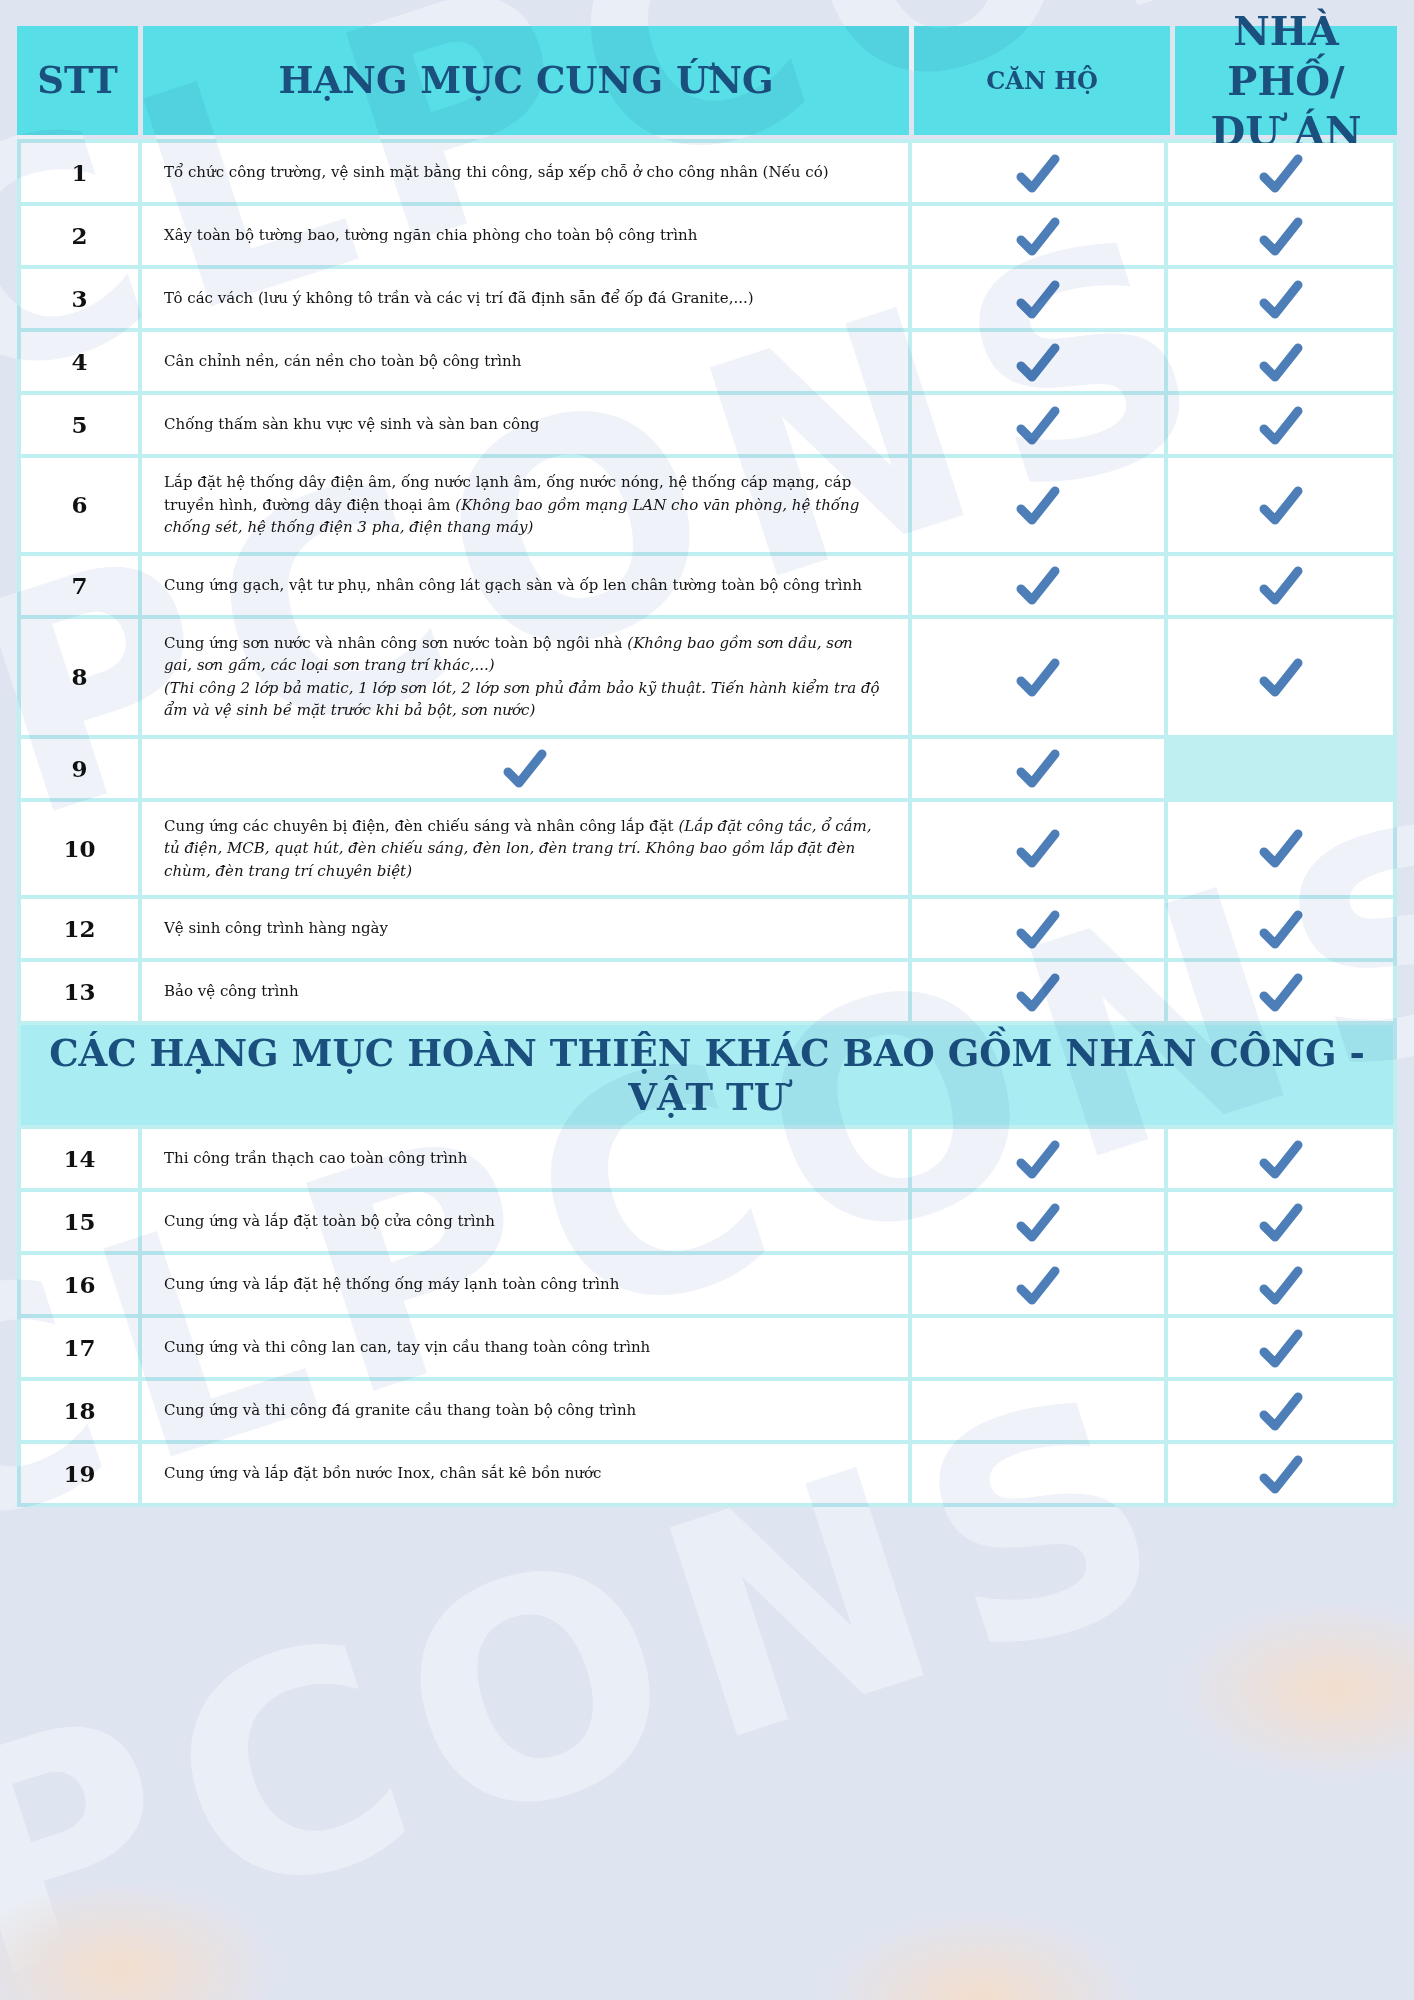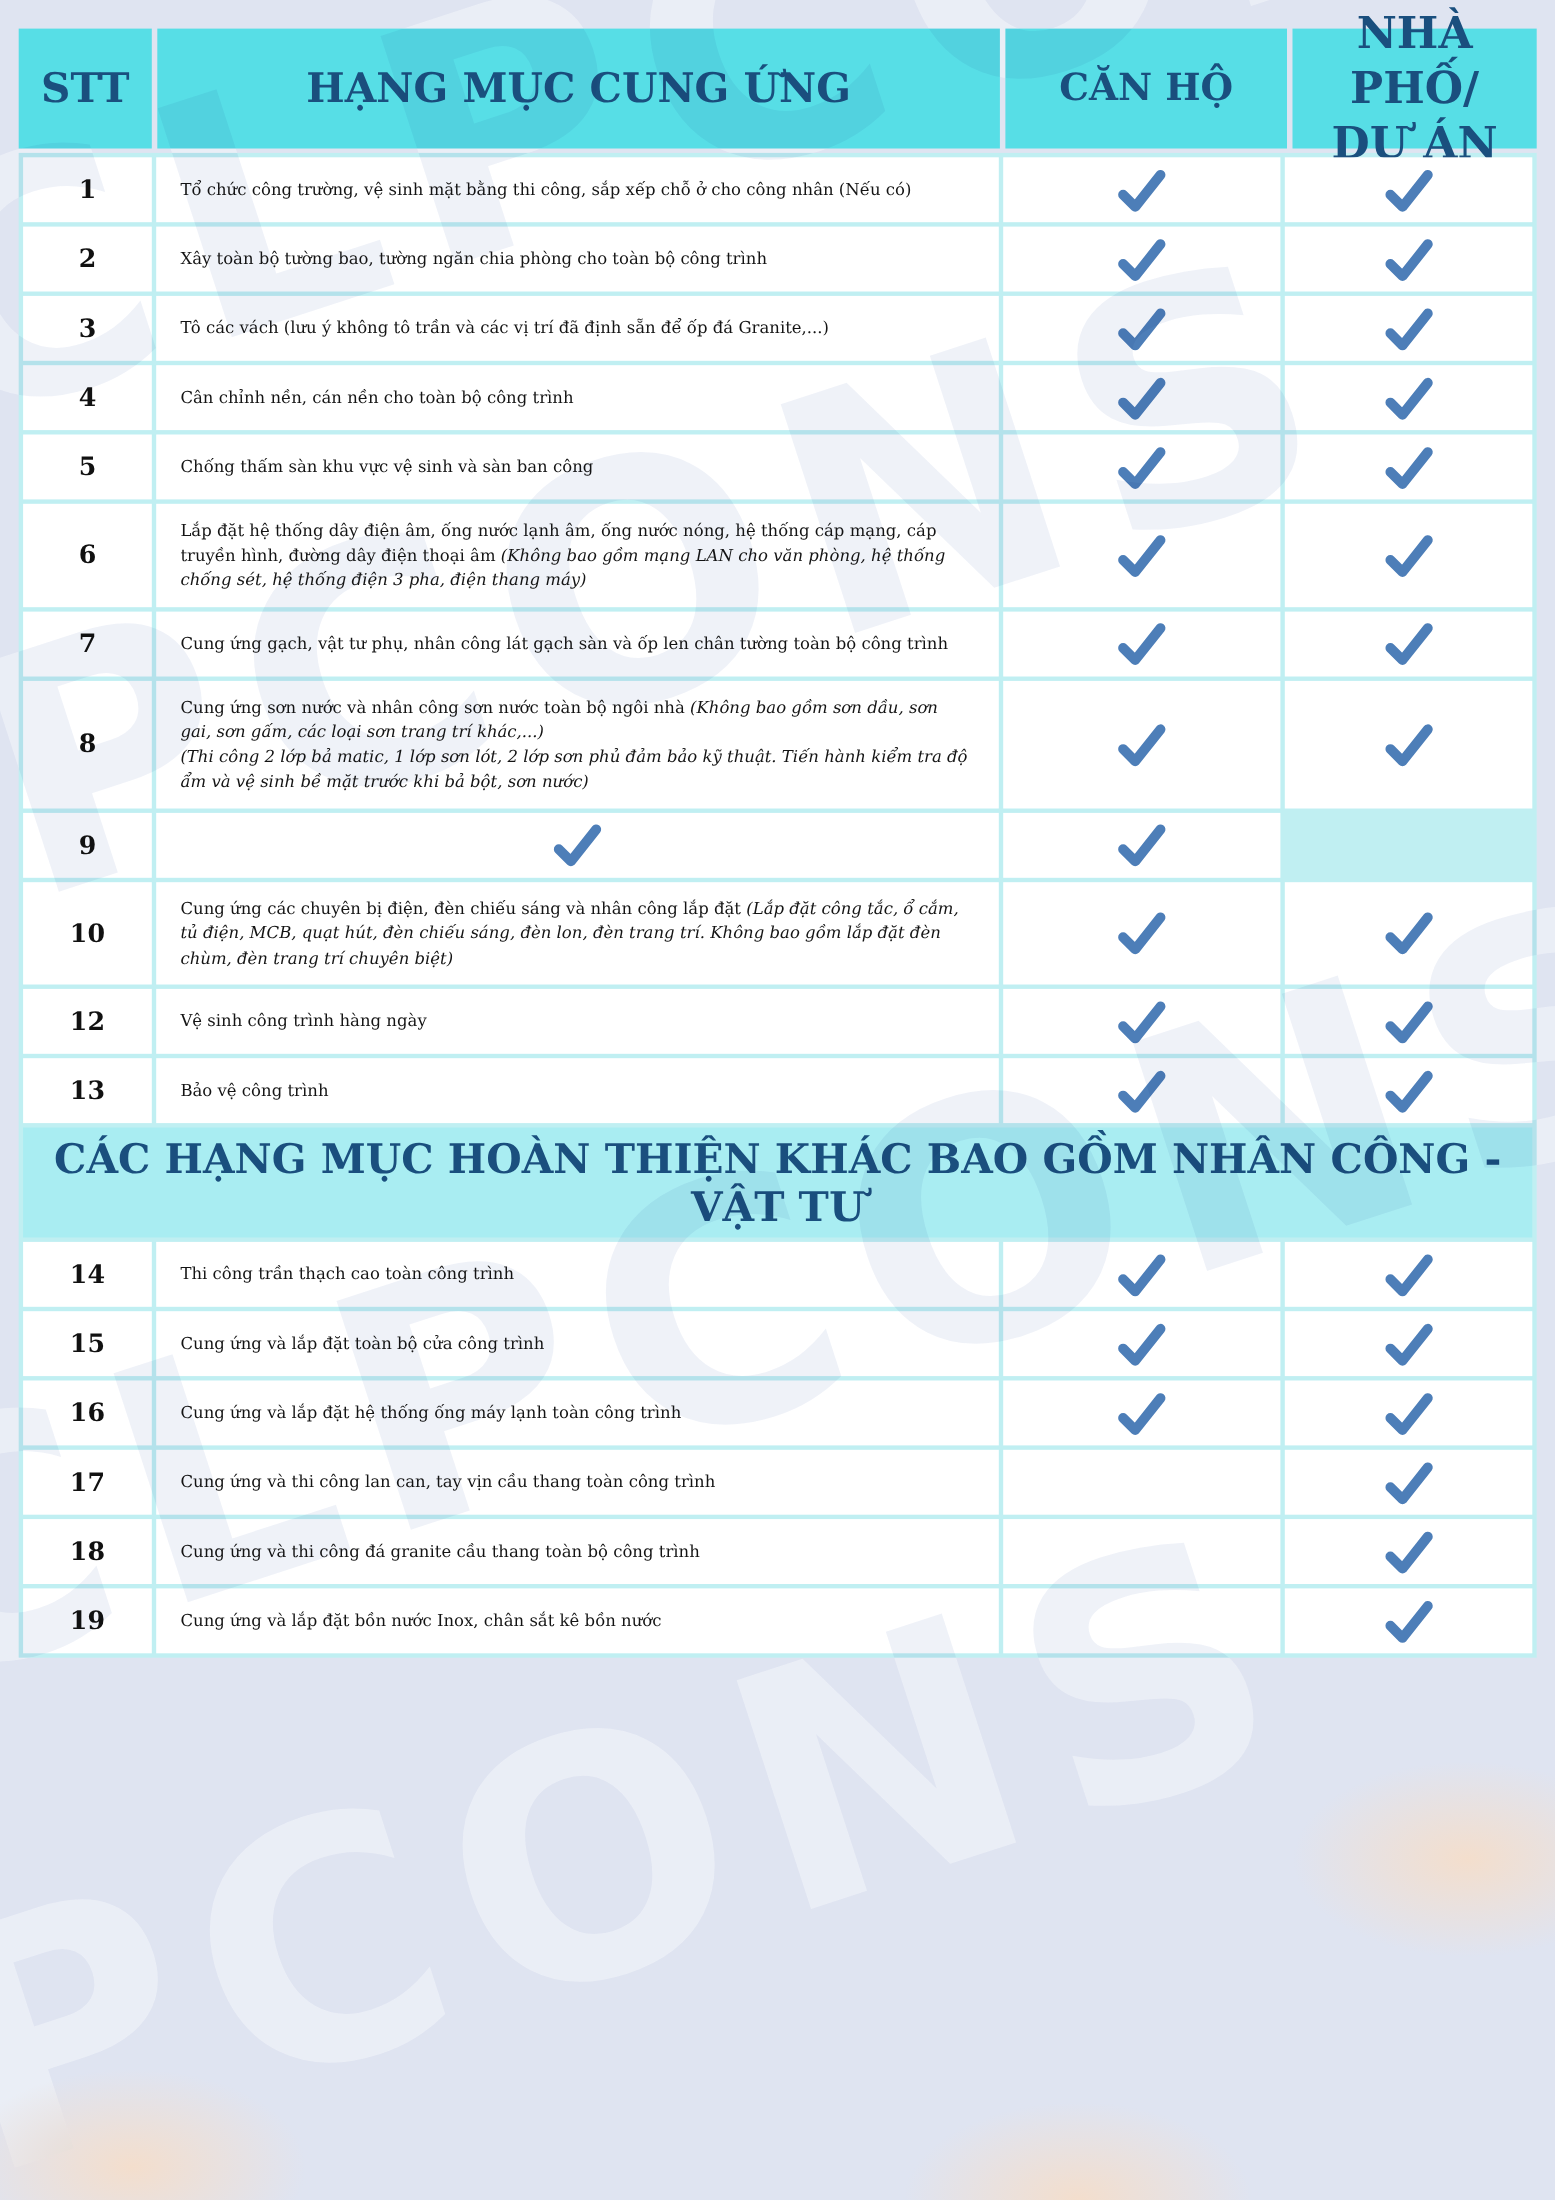--- a/index.html
+++ b/index.html
@@ -95,21 +95,21 @@
 <div class="watermark wm-back" style="top:1000px; left:-160px;">CLPCONS</div>
 <div class="watermark wm-back" style="top:1580px; left:-520px;">CLPCONS</div>
 <div class="blob" style="left:-40px; bottom:-60px;"></div>
 <div class="blob" style="left:820px; bottom:-90px;"></div>
 <div class="blob" style="right:-80px; bottom:220px;"></div>
 
 <div class="table-wrap">
   <div class="thead">
     <div class="th">STT</div>
     <div class="th">HẠNG MỤC CUNG ỨNG</div>
-    <div class="th" style="font-size:34px">CĂN HỘ</div>
+    <div class="th" style="font-size:24px">CĂN HỘ</div>
     <div class="th" style="font-size:40px">
       <span>NHÀ PHỐ/</span>
       <span>DỰ ÁN</span>
     </div>
   </div>
   <div class="tbody" id="tbody">
       <div class="row">
         <div class="cell cell-stt">1</div>
         <div class="cell cell-item">
           <div><span class="">Tổ chức công trường, vệ sinh mặt bằng thi công, sắp xếp chỗ ở cho công nhân (Nếu có)</span></div>

